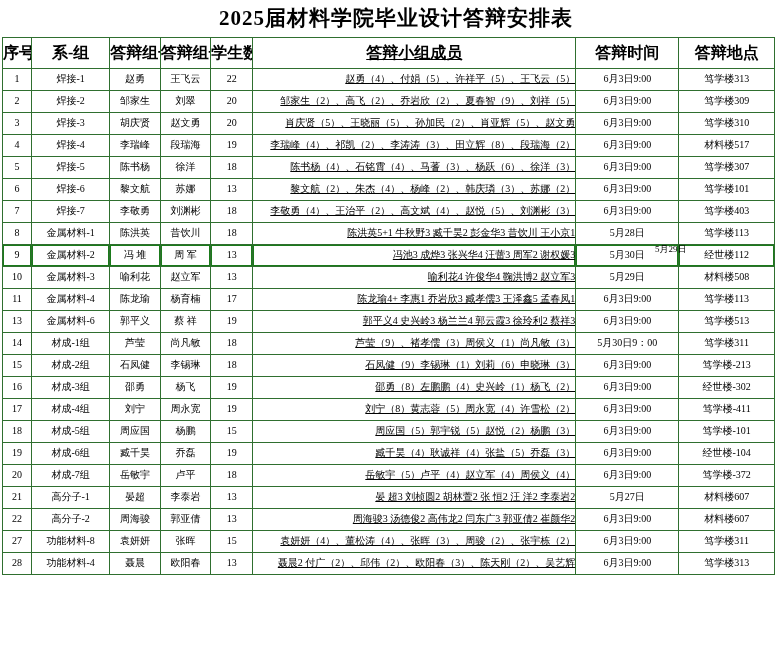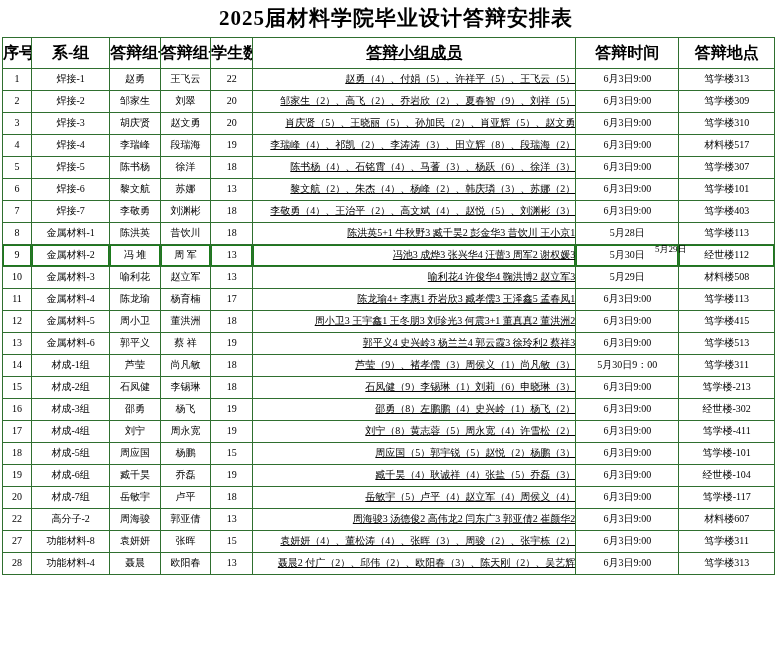--- a/index.html
+++ b/index.html
@@ -192,30 +192,20 @@
           <td class="c0">11</td>
           <td class="c1">金属材料-4</td>
           <td class="c2">陈龙瑜</td>
           <td class="c3">杨育楠</td>
           <td class="c4">17</td>
           <td class="c5 members">陈龙瑜4+ 李惠1 乔岩欣3 臧孝儒3 王泽鑫5 孟春凤1</td>
           <td class="c6">6月3日9:00</td>
           <td class="c7">笃学楼113</td>
         </tr>
         <tr>
-          <td class="c0">12</td>
-          <td class="c1">金属材料-5</td>
-          <td class="c2">周小卫</td>
-          <td class="c3">董洪洲</td>
-          <td class="c4">18</td>
-          <td class="c5 members">周小卫3 王宇鑫1 王冬朋3 刘珍光3 何震3+1 董真真2 董洪洲2</td>
-          <td class="c6">6月3日9:00</td>
-          <td class="c7">笃学楼415</td>
-        </tr>
-        <tr>
           <td class="c0">13</td>
           <td class="c1">金属材料-6</td>
           <td class="c2">郭平义</td>
           <td class="c3">蔡 祥</td>
           <td class="c4">19</td>
           <td class="c5 members">郭平义4 史兴岭3 杨兰兰4 郭云霞3 徐玲利2 蔡祥3</td>
           <td class="c6">6月3日9:00</td>
           <td class="c7">笃学楼513</td>
         </tr>
         <tr>
@@ -279,21 +269,31 @@
           <td class="c7">经世楼-104</td>
         </tr>
         <tr>
           <td class="c0">20</td>
           <td class="c1">材成-7组</td>
           <td class="c2">岳敏宇</td>
           <td class="c3">卢平</td>
           <td class="c4">18</td>
           <td class="c5 members">岳敏宇（5）卢平（4）赵立军（4）周侯义（4）</td>
           <td class="c6">6月3日9:00</td>
-          <td class="c7">笃学楼-117</td>
+          <td class="c7">笃学楼-372</td>
+        </tr>
+        <tr>
+          <td class="c0">21</td>
+          <td class="c1">高分子-1</td>
+          <td class="c2">晏超</td>
+          <td class="c3">李泰岩</td>
+          <td class="c4">13</td>
+          <td class="c5 members">晏 超3 刘桢圆2 胡林萱2 张 恒2 汪 洋2 李泰岩2</td>
+          <td class="c6">5月27日</td>
+          <td class="c7">材料楼607</td>
         </tr>
         <tr>
           <td class="c0">22</td>
           <td class="c1">高分子-2</td>
           <td class="c2">周海骏</td>
           <td class="c3">郭亚倩</td>
           <td class="c4">13</td>
           <td class="c5 members">周海骏3 汤德俊2 高伟龙2 闫东广3 郭亚倩2 崔颜华2</td>
           <td class="c6">6月3日9:00</td>
           <td class="c7">材料楼607</td>

